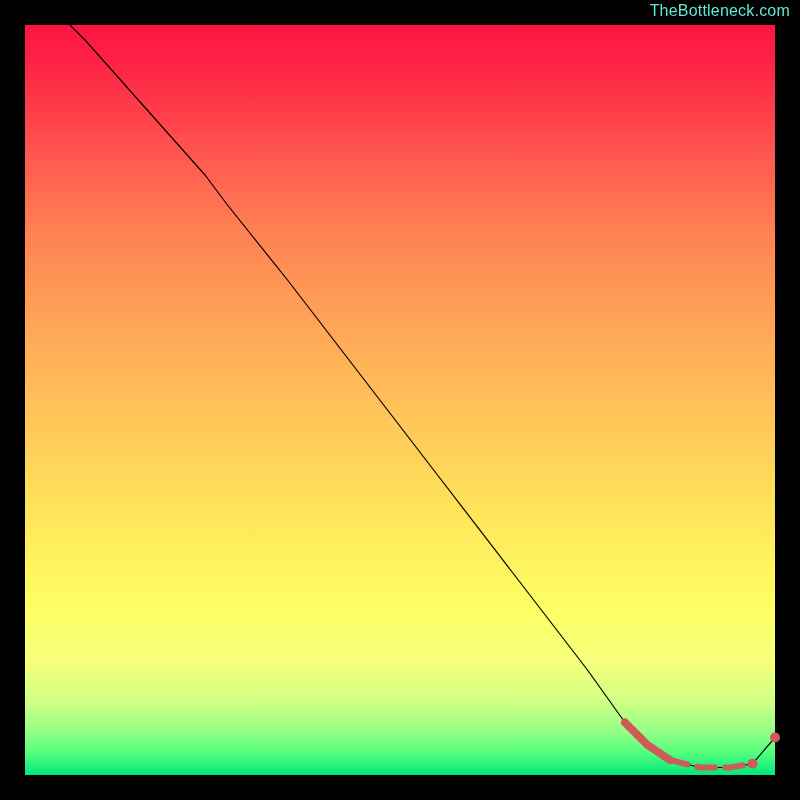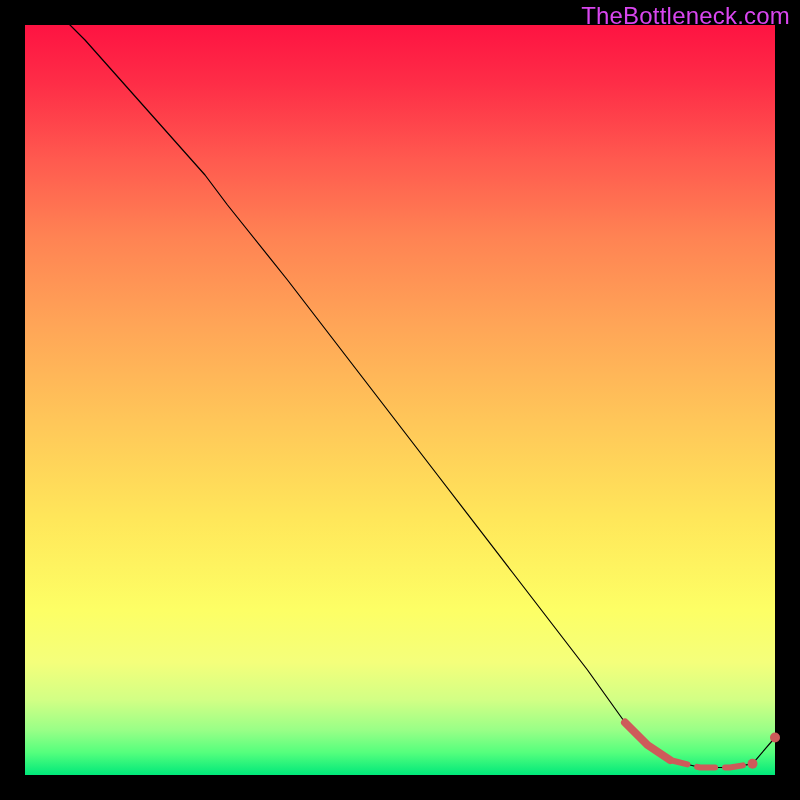--- a/index.html
+++ b/index.html
@@ -14,22 +14,22 @@
   .outer {
     position: relative;
     width: 800px;
     height: 800px;
     background: #000;
   }
   .watermark {
     position: absolute;
     top: 2px;
     right: 10px;
-    color: #d946ef;
-    font-size: 24px;
+    color: #5eead4;
+    font-size: 16px;
     font-weight: 500;
     letter-spacing: 0.2px;
   }
   .plot {
     position: absolute;
     left: 25px;
     top: 25px;
     width: 750px;
     height: 750px;
     

